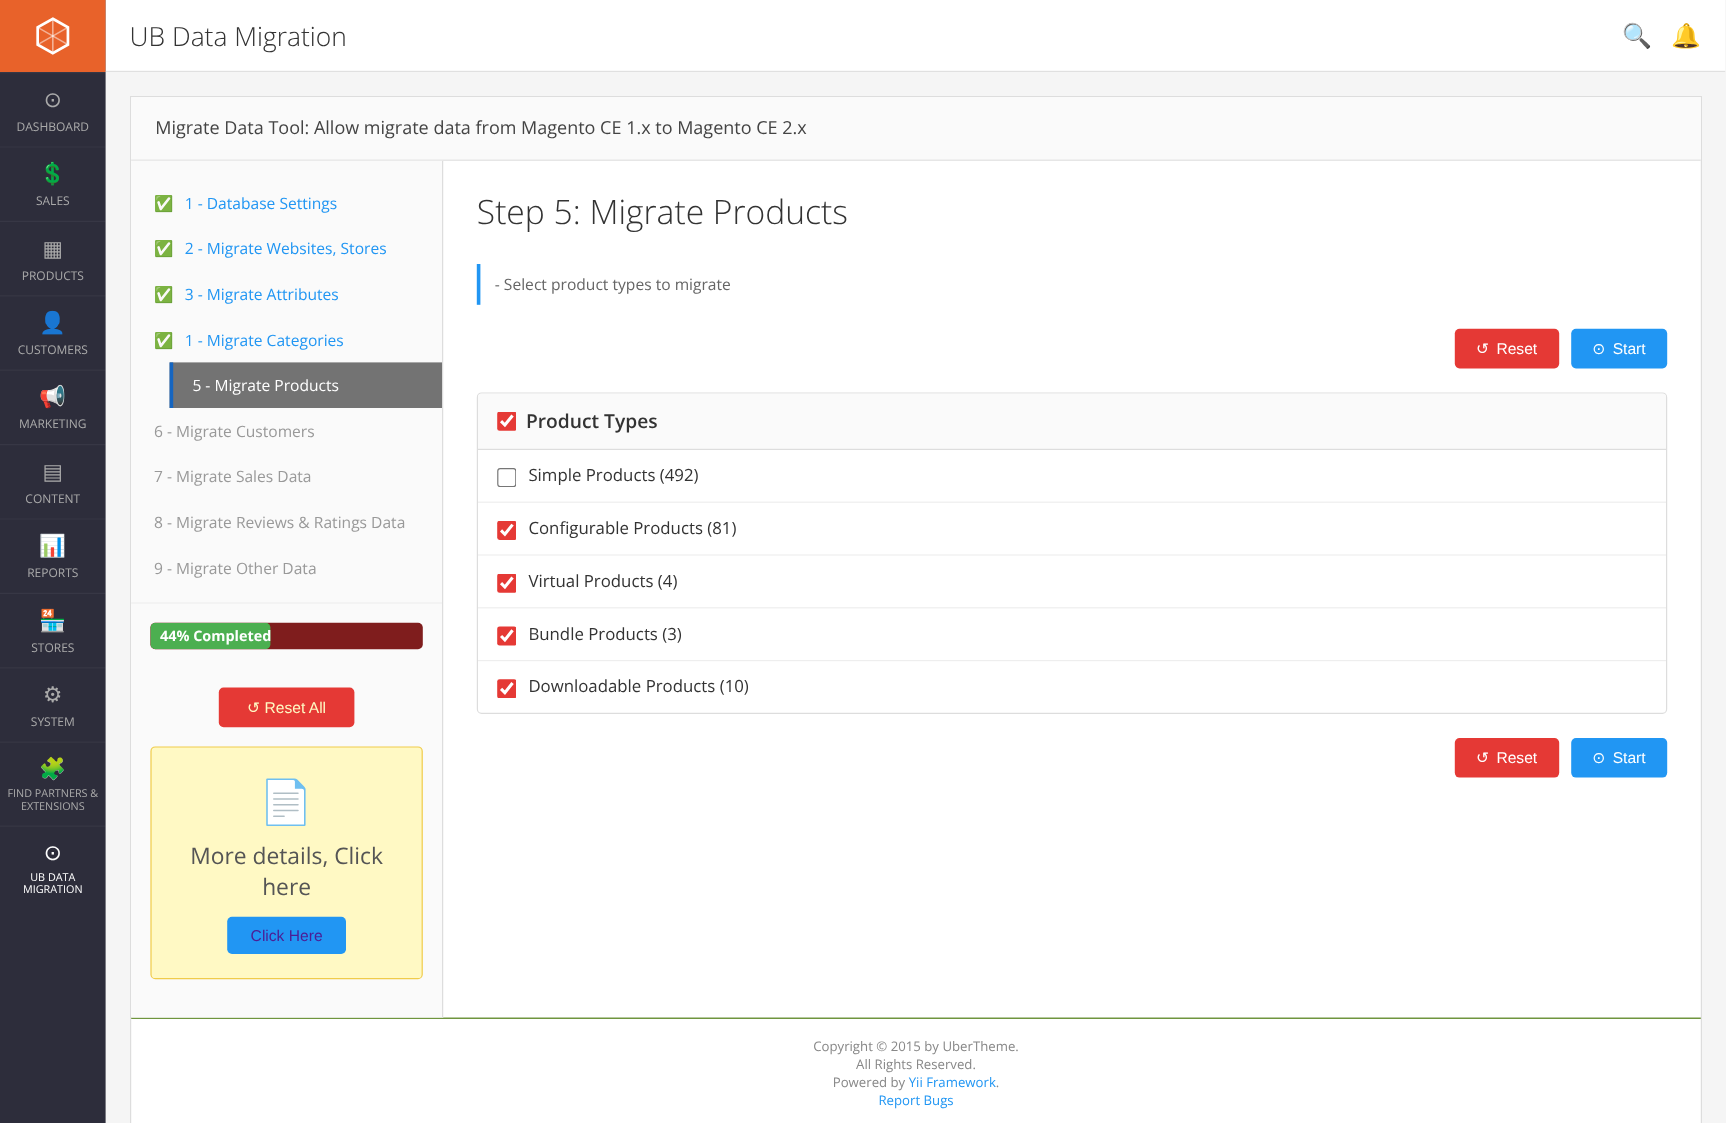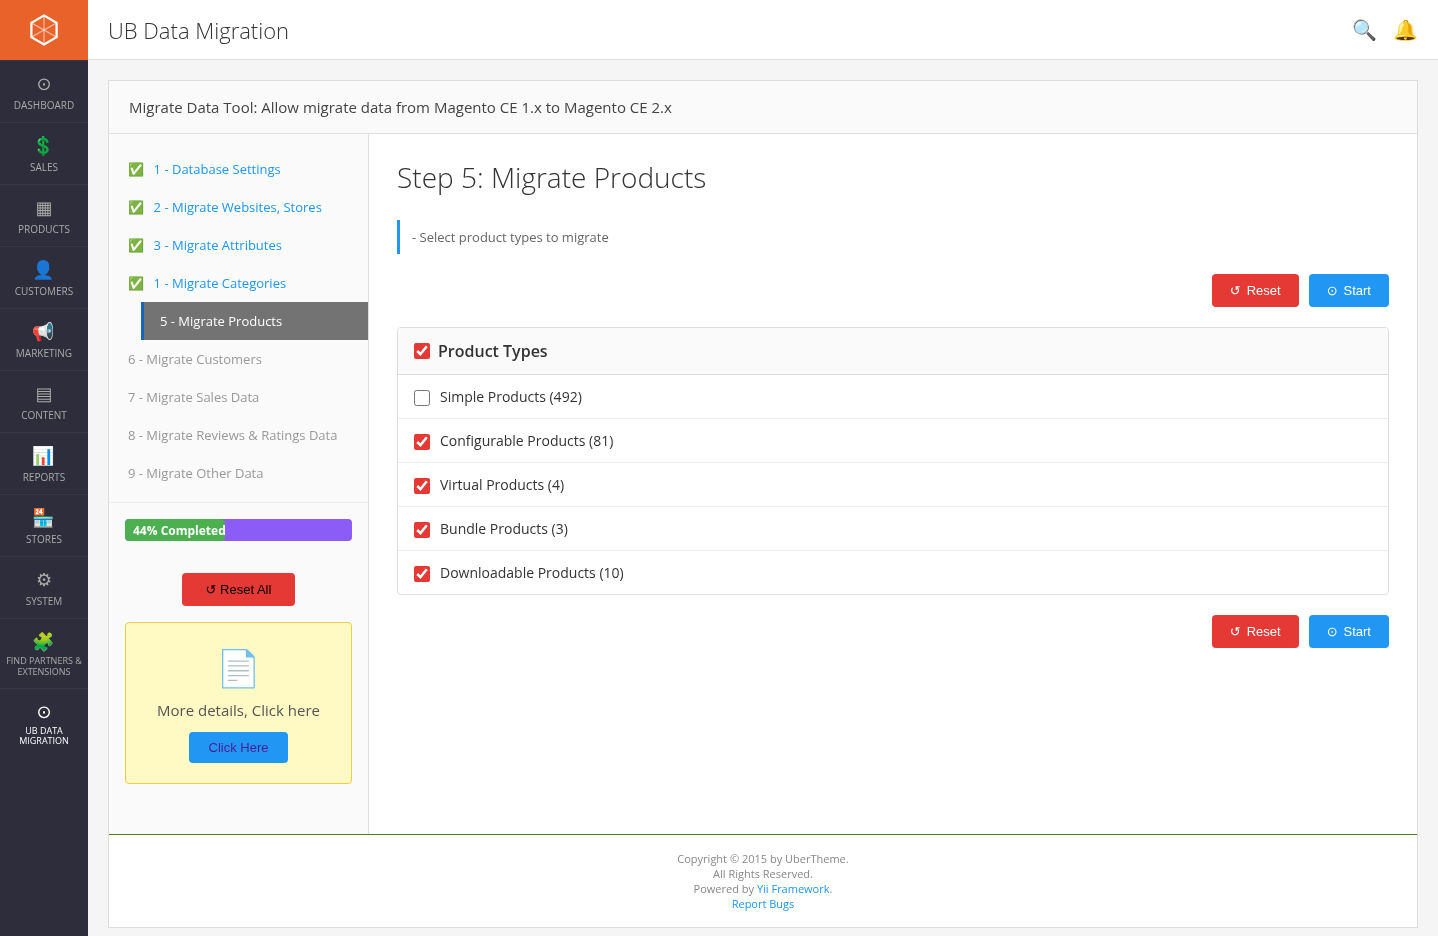--- a/index.html
+++ b/index.html
@@ -117,21 +117,21 @@
       margin-left: 32px;
     }
     .step-item.inactive { color: #999; }
 
     .progress-section {
       padding: 16px;
       border-top: 1px solid #eee;
       margin-top: 10px;
     }
     .progress-bar-container {
-      background: #8b5cf6;
+      background: #7f1d1d;
       border-radius: 4px;
       height: 22px;
       overflow: hidden;
       position: relative;
     }
     .progress-bar-fill {
       height: 100%;
       background: #4CAF50;
       border-radius: 4px;
     }
@@ -142,39 +142,39 @@
       transform: translateY(-50%);
       color: #fff;
       font-size: 12px;
       font-weight: bold;
     }
 
     .reset-all-btn {
       display: block;
       margin: 16px auto 0;
       background: #e53935;
-      color: #000000;
+      color: #fef9c3;
       border: none;
       padding: 9px 24px;
       border-radius: 4px;
       cursor: pointer;
       font-size: 13px;
     }
 
     
     .more-details-box {
       margin: 16px;
       background: #FFF9C4;
       border: 1px solid #F0CC4A;
       border-radius: 4px;
       padding: 20px 16px;
       text-align: center;
     }
     .more-details-box .doc-icon { font-size: 36px; color: #555; margin-bottom: 8px; }
-    .more-details-box p { font-size: 15px; color: #555; margin-bottom: 12px; }
+    .more-details-box p { font-size: 19px; color: #555; margin-bottom: 12px; }
     .click-here-btn {
       background: #2196F3;
       color: #4c1d95;
       border: none;
       padding: 8px 20px;
       border-radius: 4px;
       cursor: pointer;
       font-size: 13px;
     }
 

